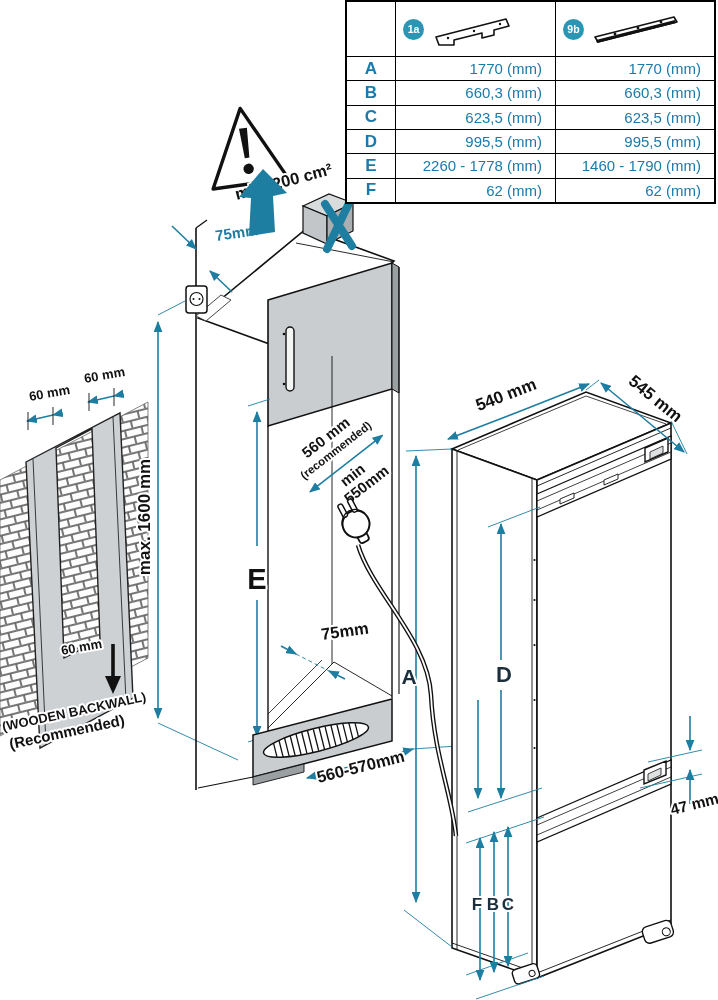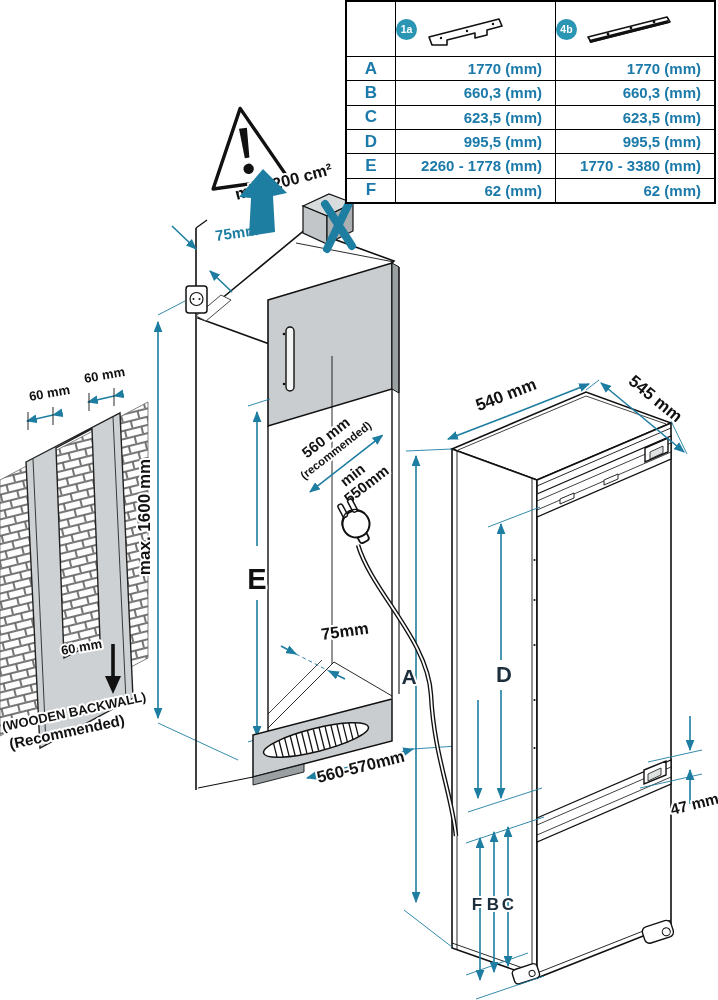--- a/index.html
+++ b/index.html
@@ -6,22 +6,22 @@
   .canvas{position:relative;width:718px;height:1000px;background:#fff;overflow:hidden;
           font-family:"Liberation Sans",sans-serif;}
   
   .tbl{position:absolute;left:345px;top:0;width:371px;height:204px;border:2px solid #000;
        box-sizing:border-box;display:grid;grid-template-columns:48px 160px 1fr;
        grid-template-rows:54px repeat(6,1fr);background:#fff;}
   .tc{display:flex;align-items:center;box-sizing:border-box;}
   .tc.c2,.tc.c3{border-left:1.5px solid #000;}
   .tc.rb{border-top:1.5px solid #000;}
   .letter{justify-content:center;font-weight:700;font-size:17px;color:#1b7aa9;}
-  .val{justify-content:flex-end;padding-right:13px;font-weight:700;font-size:15px;color:#1b7aa9;}
-  .hed{gap:6px;}
+  .val{justify-content:flex-end;padding-right:13px;font-weight:400;font-size:15px;color:#1b7aa9;}
+  .hed{gap:6px;padding-left:7px;}
   .badge{flex:0 0 auto;width:21px;height:21px;border-radius:50%;background:#2b96b4;color:#fff;
          font-weight:700;font-size:10.5px;display:flex;align-items:center;justify-content:center;}
   
   text{font-family:"Liberation Sans",sans-serif;font-weight:700;}
   .halo{paint-order:stroke;stroke:#fff;stroke-width:4px;stroke-linejoin:round;}
   .ink{fill:#111;}
   .navy{fill:#1d2e3c;}
   .tealTxt{fill:#1e7ea1;}
   .dim{stroke:#1e7ea1;stroke-width:1.6;fill:none;}
   .ref{stroke:#1e7ea1;stroke-width:0.9;fill:none;}
@@ -300,21 +300,21 @@
   <div class="tc c2 hed">
     <span class="badge">1a</span>
     <svg width="88" height="36" viewBox="0 0 88 36">
       <polygon points="6,26 76,8 79,15 64,19 64,24 52,27 52,22 24,29 24,34 9,34" fill="#fff" stroke="#111" stroke-width="1.6" stroke-linejoin="round"></polygon>
       <circle cx="18" cy="27" r="1.2" fill="#111"></circle>
           <circle cx="44" cy="20" r="1.2" fill="#111"></circle>
           <circle cx="70" cy="13" r="1.2" fill="#111"></circle>
     </svg>
   </div>
   <div class="tc c3 hed">
-    <span class="badge">4b</span>
+    <span class="badge">9b</span>
     <svg width="92" height="34" viewBox="0 0 92 34">
       <polygon points="5,25 84,5 87,10 8,30" fill="#fff" stroke="#111" stroke-width="1.6" stroke-linejoin="round"></polygon>
       <polygon points="6,28 85,8 86,11 7,31" fill="#111"></polygon>
       <circle cx="25" cy="22" r="1.4" fill="#111"></circle>
           <circle cx="48" cy="16" r="1.4" fill="#111"></circle>
           <circle cx="71" cy="10" r="1.4" fill="#111"></circle>
     </svg>
   </div>
 
   <div class="tc rb letter">A</div>
@@ -328,20 +328,20 @@
   <div class="tc rb letter">C</div>
   <div class="tc rb c2 val">623,5 (mm)</div>
   <div class="tc rb c3 val">623,5 (mm)</div>
 
   <div class="tc rb letter">D</div>
   <div class="tc rb c2 val">995,5 (mm)</div>
   <div class="tc rb c3 val">995,5 (mm)</div>
 
   <div class="tc rb letter">E</div>
   <div class="tc rb c2 val">2260 - 1778 (mm)</div>
-  <div class="tc rb c3 val">1770 - 3380 (mm)</div>
+  <div class="tc rb c3 val">1460 - 1790 (mm)</div>
 
   <div class="tc rb letter">F</div>
   <div class="tc rb c2 val">62 (mm)</div>
   <div class="tc rb c3 val">62 (mm)</div>
 </div>
 
 </div>
 
 </body></html>

